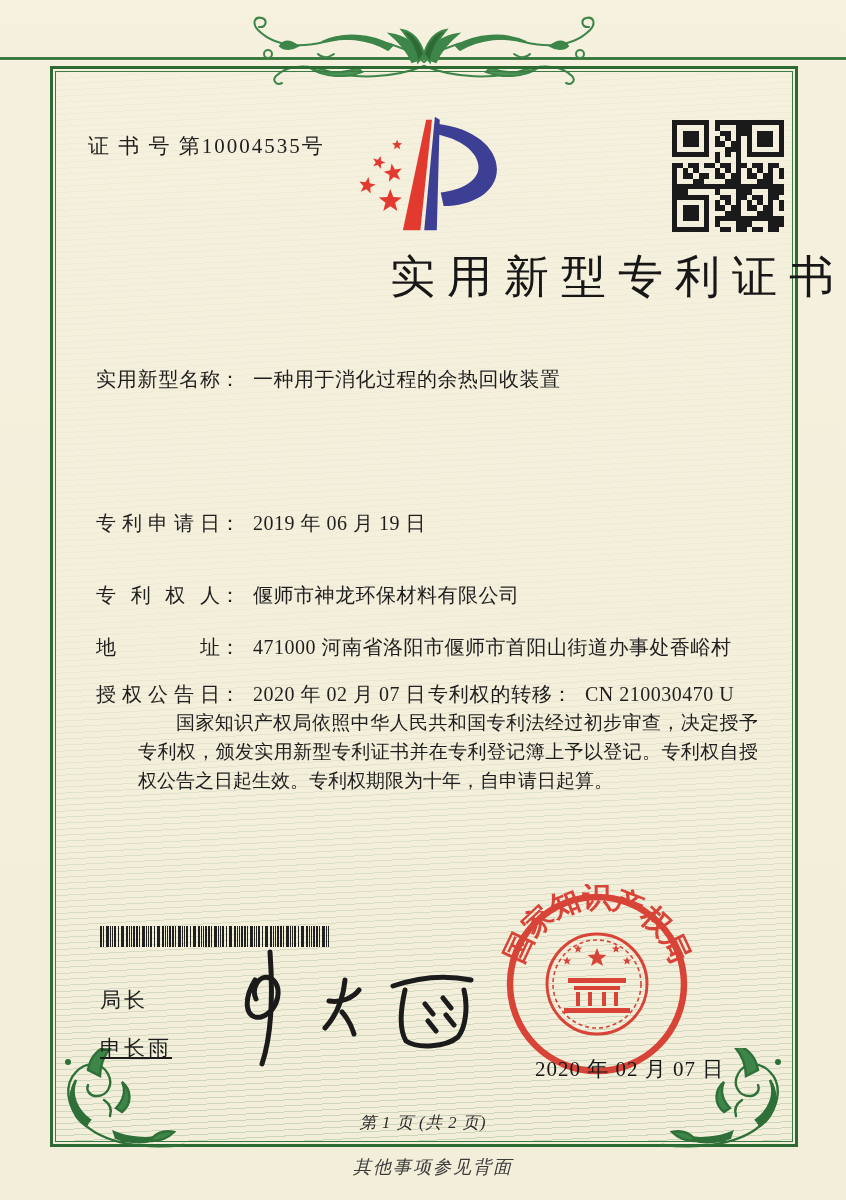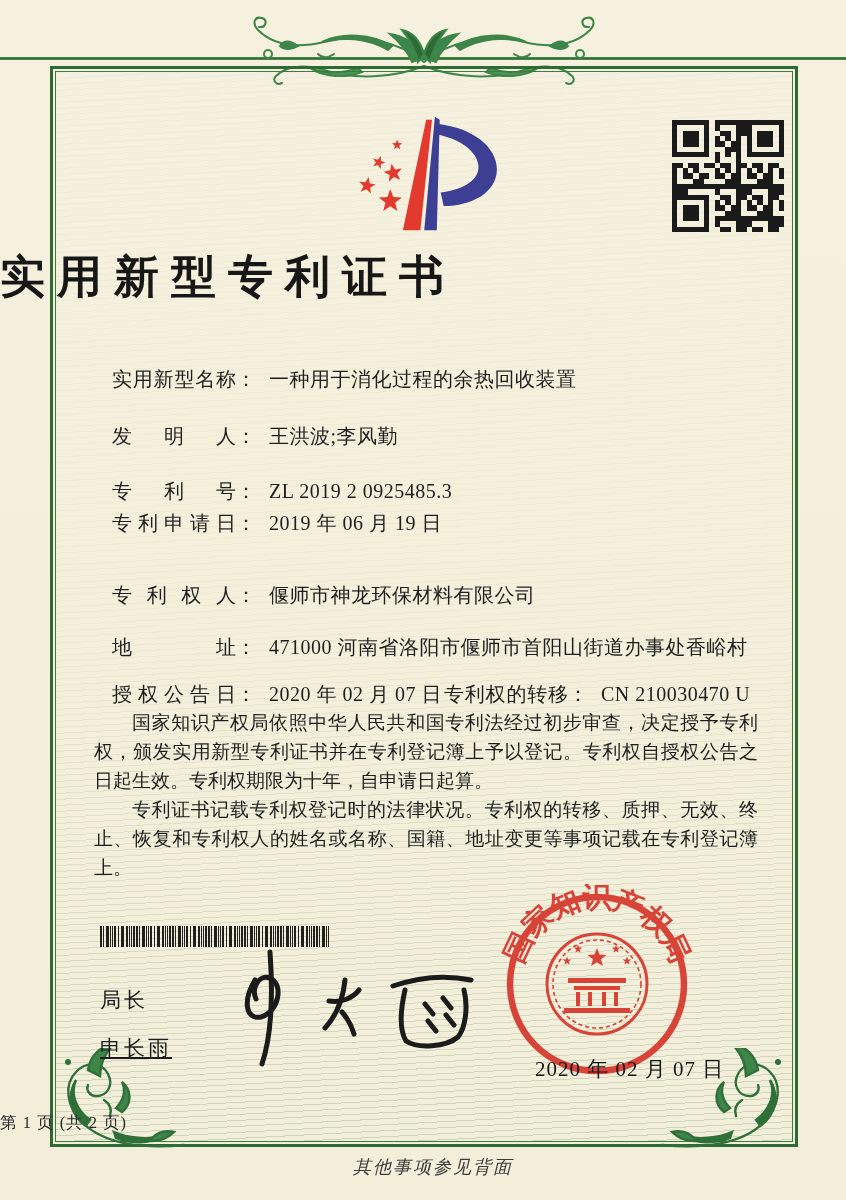--- a/index.html
+++ b/index.html
@@ -26,46 +26,46 @@
     pointer-events:none;
   }
   .corner-ornament { position:absolute; width:132px; height:104px; }
   .corner-left  { left:54px;  top:1048px; }
   .corner-right { left:660px; top:1048px; transform:scaleX(-1); }
 
   .cert-number { position:absolute; left:88px; top:132px; font-size:21px; letter-spacing:2px; color:#1d1d1d; }
   .logo { position:absolute; left:336px; top:112px; width:190px; height:126px; }
   .qr   { position:absolute; left:672px; top:120px; width:112px; height:112px; }
 
-  .title { position:absolute; left:0; top:247px; width:846px; text-align:left;
-    font-size:45px; font-weight:700; letter-spacing:12px; color:#171717; }
-
-  .row { position:absolute; left:96px; font-size:20px; color:#1e1e1e; white-space:nowrap;margin-left:16px; }
+  .title { position:absolute; left:0; top:247px; width:846px; text-align:right;
+    font-size:45px; font-weight:400; letter-spacing:12px; color:#171717; }
+
+  .row { position:absolute; left:96px; font-size:20px; color:#1e1e1e; white-space:nowrap; }
   .flabel { display:inline-block; width:124px; text-align:justify; text-align-last:justify;
     text-justify:inter-character; vertical-align:top; }
   .fcolon { display:inline-block; }
   .fvalue { margin-left:13px; letter-spacing:0.5px; }
   .grant-second { position:absolute; left:332px; top:0; white-space:nowrap; }
 
   .paragraphs { position:absolute; left:94px; top:708px; width:664px;
     font-size:19px; line-height:29px; text-align:justify; color:#1e1e1e; }
-  .paragraphs p { text-indent:2em; }
+  .paragraphs p { text-indent:2em;margin-left:44px; }
 
   .barcode { position:absolute; left:100px; top:926px; width:234px; height:21px; }
 
   .director-title { position:absolute; left:100px; top:986px;  font-size:21px; letter-spacing:3px; color:#1c1c1c; }
   .director-name  { position:absolute; left:100px; top:1034px; font-size:21px; letter-spacing:3px; color:#1c1c1c;text-decoration:underline; }
   .signature { position:absolute; left:225px; top:946px; width:260px; height:122px; }
 
   .seal { position:absolute; left:497px; top:884px; width:200px; height:200px; opacity:0.92; }
   .seal-date { position:absolute; left:522px; top:1055px; width:215px; text-align:center;
     font-size:21px; color:#161616; letter-spacing:1px; }
 
-  .page-info { position:absolute; left:0; top:1112px; width:846px; text-align:left;
-    font-size:16.5px; color:#2a2a2a; letter-spacing:1px; }
+  .page-info { position:absolute; left:0; top:1112px; width:846px; text-align:center;
+    font-size:16.5px; color:#2a2a2a; letter-spacing:1px;font-style:italic; }
   .back-note { position:absolute; left:0; top:1155px; width:846px; text-align:center;
     font-size:18px; color:#3a3a3a; letter-spacing:2px; font-style:italic;padding-left:20px; }
 </style>
 </head>
 <body>
 
 <div class="page">
 
   <div class="top-rule"></div>
   <svg class="top-ornament" viewBox="0 0 372 86">
@@ -109,20 +109,21 @@
       <path d="M36,72 C22,62 16,46 22,32 C12,48 17,68 32,78 C34,74 35,73 36,72 Z" fill="#2f7038"></path>
       <path d="M34,22 C36,8 46,-2 60,-4 C50,6 46,16 46,28 Z" fill="#3e854a"></path>
       <path d="M62,60 C70,52 72,42 68,34 C78,42 78,56 68,64 Z" fill="#3e854a"></path>
       <path d="M60,84 C74,90 94,92 108,88 C96,96 76,96 62,90 Z" fill="#2f7038"></path>
       <path d="M98,90 C104,84 112,82 120,84 C114,90 106,93 98,93 Z" fill="#3e854a"></path>
       <circle cx="14" cy="14" r="3" fill="#2f7038" stroke="none"></circle>
       <path d="M50,52 C56,56 58,62 56,68"></path>
     </g>
   </svg>
 
+  <div class="cert-number">证 书 号 第10004535号</div>
 
   <svg class="logo" viewBox="0 0 190 130">
     <polygon fill="#e23a2e" points="90,8 96,8 84,122 66,122"></polygon>
     <polygon fill="#3d3f94" points="99,5 104,8 101,122 88,122"></polygon>
     <path fill="#3d3f94" d="M101,12 C138,16 163,36 163,59 C163,83 137,97 108,97 L105,83 C126,81 144,71 144,57 C144,41 124,27 100,23 Z"></path>
     <polygon fill="#e23a2e" points="60.0,28.5 61.4,32.1 65.2,32.3 62.2,34.7 63.2,38.4 60.0,36.3 56.8,38.4 57.8,34.7 54.8,32.3 58.6,32.1"></polygon>
     <polygon fill="#e23a2e" points="43.2,45.3 43.4,50.3 48.0,52.0 43.4,53.7 43.2,58.7 40.1,54.8 35.3,56.1 38.1,52.0 35.3,47.9 40.1,49.2"></polygon>
     <polygon fill="#e23a2e" points="54.3,53.2 57.8,59.2 64.8,58.3 60.2,63.6 63.2,69.9 56.7,67.1 51.6,72.0 52.3,65.0 46.1,61.6 53.0,60.1"></polygon>
     <polygon fill="#e23a2e" points="30.6,67.1 31.7,73.4 37.9,74.7 32.3,77.8 32.9,84.1 28.3,79.7 22.5,82.3 25.3,76.5 21.1,71.8 27.3,72.6"></polygon>
     <polygon fill="#e23a2e" points="53.0,79.5 56.1,87.8 64.9,88.1 58.0,93.6 60.3,102.1 53.0,97.3 45.7,102.1 48.0,93.6 41.1,88.1 49.9,87.8"></polygon>
@@ -392,45 +393,38 @@
       <rect x="16" y="20" width="1" height="1" fill="#1a1a1a"></rect>
       <rect x="18" y="20" width="1" height="1" fill="#1a1a1a"></rect>
       <rect x="19" y="20" width="1" height="1" fill="#1a1a1a"></rect>
     </svg>
 
   <div class="title">实用新型专利证书</div>
 
   <div class="row" style="top:366px">
     <span class="flabel">实用新型名称</span><span class="fcolon">：</span><span class="fvalue">一种用于消化过程的余热回收装置</span>
   </div>
-  <div class="row" style="top:423px">
-    <span class="flabel">发明人</span><span class="fcolon">：</span><span class="fvalue">王洪波;李风勤</span>
-  </div>
-  <div class="row" style="top:478px">
-    <span class="flabel">专利号</span><span class="fcolon">：</span><span class="fvalue">ZL 2019 2 0925485.3</span>
-  </div>
   <div class="row" style="top:510px">
     <span class="flabel">专利申请日</span><span class="fcolon">：</span><span class="fvalue">2019 年 06 月 19 日</span>
   </div>
   <div class="row" style="top:582px">
     <span class="flabel">专利权人</span><span class="fcolon">：</span><span class="fvalue">偃师市神龙环保材料有限公司</span>
   </div>
   <div class="row" style="top:634px">
     <span class="flabel">地址</span><span class="fcolon">：</span><span class="fvalue">471000 河南省洛阳市偃师市首阳山街道办事处香峪村</span>
   </div>
   <div class="row" style="top:681px">
     <span class="flabel">授权公告日</span><span class="fcolon">：</span><span class="fvalue">2020 年 02 月 07 日</span>
     <span class="grant-second">
       <span class="flabel">专利权的转移</span><span class="fcolon">：</span><span class="fvalue">CN 210030470 U</span>
     </span>
   </div>
 
   <div class="paragraphs">
     <p>国家知识产权局依照中华人民共和国专利法经过初步审查，决定授予专利权，颁发实用新型专利证书并在专利登记簿上予以登记。专利权自授权公告之日起生效。专利权期限为十年，自申请日起算。</p>
-    <p>专利证书记载专利权登记时的法律状况。专利权的转移、质押、无效、终止、恢复和专利权人的姓名或名称、国籍、地址变更等事项记载在专利登记簿上。</p>
   </div>
 
   <svg class="barcode" id="barcode" viewBox="0 0 234 28" preserveAspectRatio="none" shape-rendering="crispEdges">
       <rect x="0" y="0" width="2" height="28" fill="#20201e"></rect>
       <rect x="3" y="0" width="1" height="28" fill="#20201e"></rect>
       <rect x="6" y="0" width="3" height="28" fill="#20201e"></rect>
       <rect x="10" y="0" width="1" height="28" fill="#20201e"></rect>
       <rect x="12" y="0" width="1" height="28" fill="#20201e"></rect>
       <rect x="14" y="0" width="2" height="28" fill="#20201e"></rect>
       <rect x="18" y="0" width="1" height="28" fill="#20201e"></rect>

